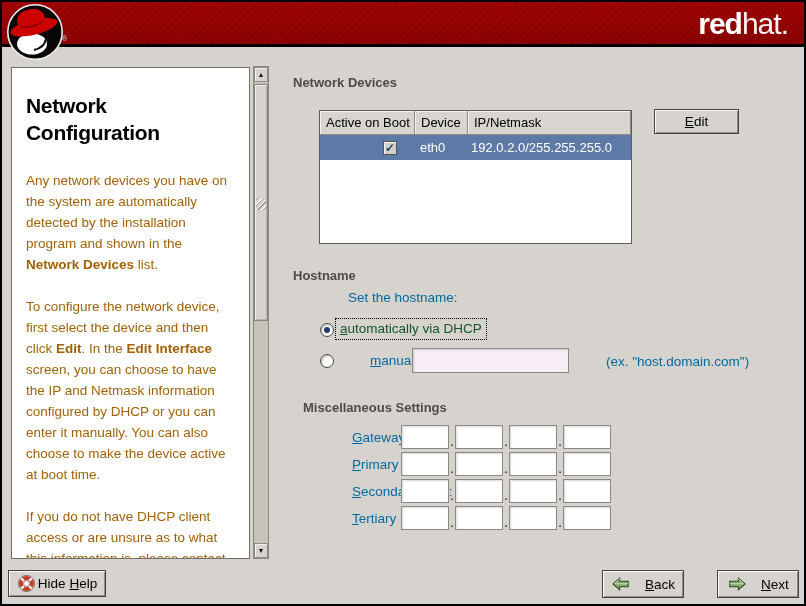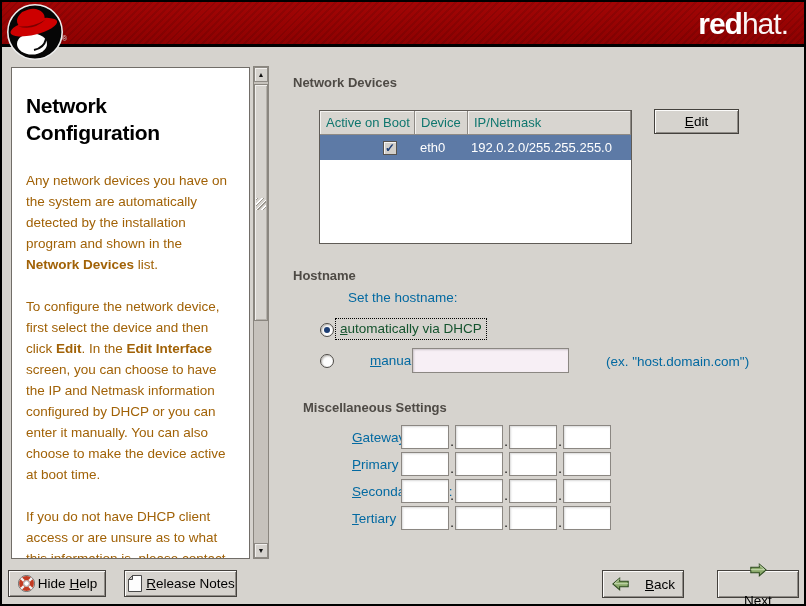--- a/index.html
+++ b/index.html
@@ -62,21 +62,21 @@
   .mn { text-decoration:underline; }
   
   .dev-table {
     position:absolute; left:317px; top:108px; width:313px; height:134px;
     background:#fff; border:1px solid #5f5b56;
   }
   .thead { display:flex; height:24px; }
   .th {
     background:#d8d5d0; border-right:1px solid #8e8a85; border-bottom:1px solid #8e8a85;
     box-shadow:inset 1px 1px 0 #f4f2f0;
-    font-size:13px; color:#0f766e; padding:4px 0 0 6px; overflow:hidden; white-space:nowrap;
+    font-size:13px; color:#000000; padding:4px 0 0 6px; overflow:hidden; white-space:nowrap;
   }
   .th-1 { width:95px; } .th-2 { width:53px; } .th-3 { flex:1; }
   .trow { display:flex; height:25px; background:#5d7aa6; color:#fff; font-size:13px; align-items:center; }
   .td-1 { width:95px; display:flex; } .td-2 { width:53px; padding-left:5px; } .td-3 { flex:1; padding-left:3px; }
   .checkbox {
     margin-left:63px; width:14px; height:14px; background:#d2cfca;
     border:1px solid #57534e; box-shadow:inset 1px 1px 0 #f6f5f3;
     display:flex; align-items:center; justify-content:center;
   }
   .checkbox .check-glyph { display:none; color:#1c3d74; font-size:12px; font-weight:bold; line-height:12px; }
@@ -85,21 +85,21 @@
   .btn {
     position:absolute; background:#d6d3ce; border:1px solid #44413d;
     box-shadow:inset 1px 1px 0 #fcfbfa, inset -1px -1px 0 #908c87;
     font-size:13.5px; color:#000; display:flex; align-items:center; justify-content:center;
     gap:2px; cursor:default;
   }
   .btn-edit { left:652px; top:107px; width:85px; height:25px; }
   .btn-hide-help { left:6px; top:568px; width:98px; height:27px; }
   .btn-release { left:122px; top:568px; width:113px; height:27px; }
   .btn-back { left:600px; top:568px; width:82px; height:28px; gap:14px; }
-  .btn-next { left:715px; top:568px; width:82px; height:28px; gap:14px;flex-direction:column; }
+  .btn-next { left:715px; top:568px; width:82px; height:28px; gap:14px; }
   .btn svg { flex:none; }
   
   .radio {
     position:absolute; width:14px; height:14px; border-radius:50%;
     background:#fdfdfd; border:1px solid #4d4a46;
     box-shadow:inset 1px 1px 2px #b8b5b0;
   }
   .radio.selected::after {
     content:""; position:absolute; left:3px; top:3px; width:6px; height:6px;
     border-radius:50%; background:#1c3d74;
@@ -249,29 +249,20 @@
             <line x1="15.7" y1="4.3" x2="12.8" y2="7.2"></line>
         <line x1="4.3" y1="15.7" x2="7.2" y2="12.8"></line>
             <line x1="15.7" y1="15.7" x2="12.8" y2="12.8"></line>
       </g>
       <circle cx="10" cy="10" r="2.9" fill="#ffffff" stroke="#7a7a7a" stroke-width="0.7"></circle>
     </svg>
       </span>
     <span><span>Hide </span><span class="mn">H</span><span>elp</span></span>
   </button>
 
-  <button class="btn btn-release">
-    <span>
-        <svg width="18" height="19" viewBox="0 0 18 19" style="display:block">
-      <path d="M6.5 1.5 L15.5 1.5 L15.5 17.5 L2.5 17.5 L2.5 5.5 Z" fill="#fdfdfd" stroke="#4a4a4a" stroke-width="1"></path>
-      <path d="M6.5 1.5 L6.5 5.5 L2.5 5.5 Z" fill="#c9c6c1" stroke="#4a4a4a" stroke-width="1"></path>
-    </svg>
-      </span>
-    <span><span class="mn">R</span><span>elease Notes</span></span>
-  </button>
 
   <button class="btn btn-back">
     <span>
         <svg width="20" height="18" viewBox="0 0 22 20" style="display:block">
       <path d="M9.5 3.5 L9.5 7 L19 7 L19 13 L9.5 13 L9.5 16.5 L2 10 Z" fill="#8aa96a" stroke="#2c4a1e" stroke-width="1.2"></path>
       <path d="M9.5 4.5 L3.6 9.7 L19 9.7" fill="none" stroke="#c9dcb4" stroke-width="1.1"></path>
     </svg>
       </span>
     <span><span class="mn">B</span><span>ack</span></span>
   </button>

